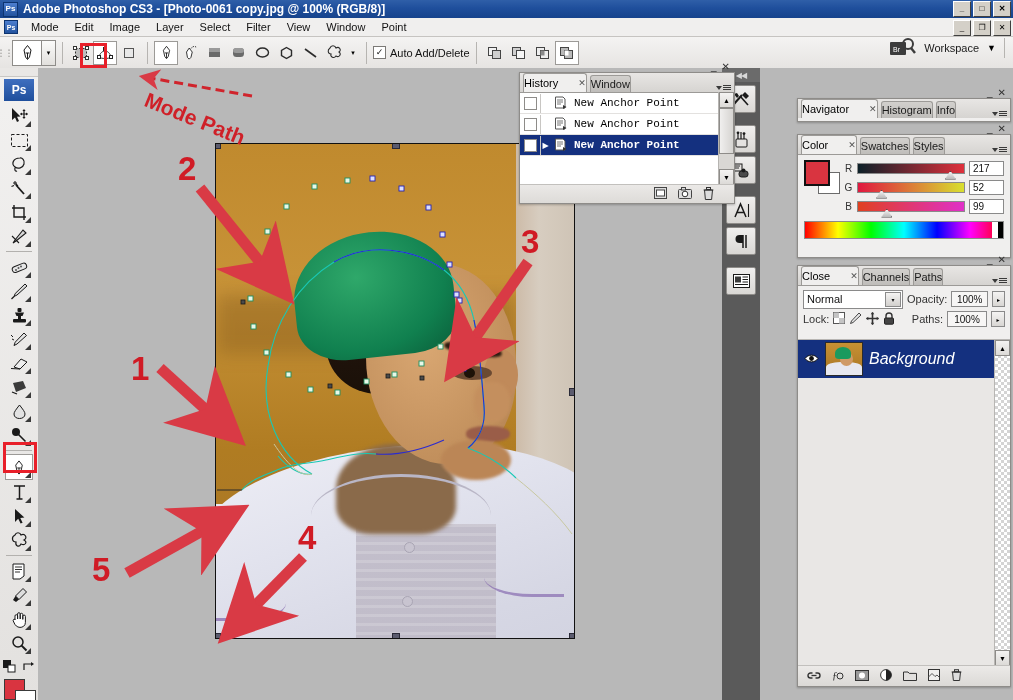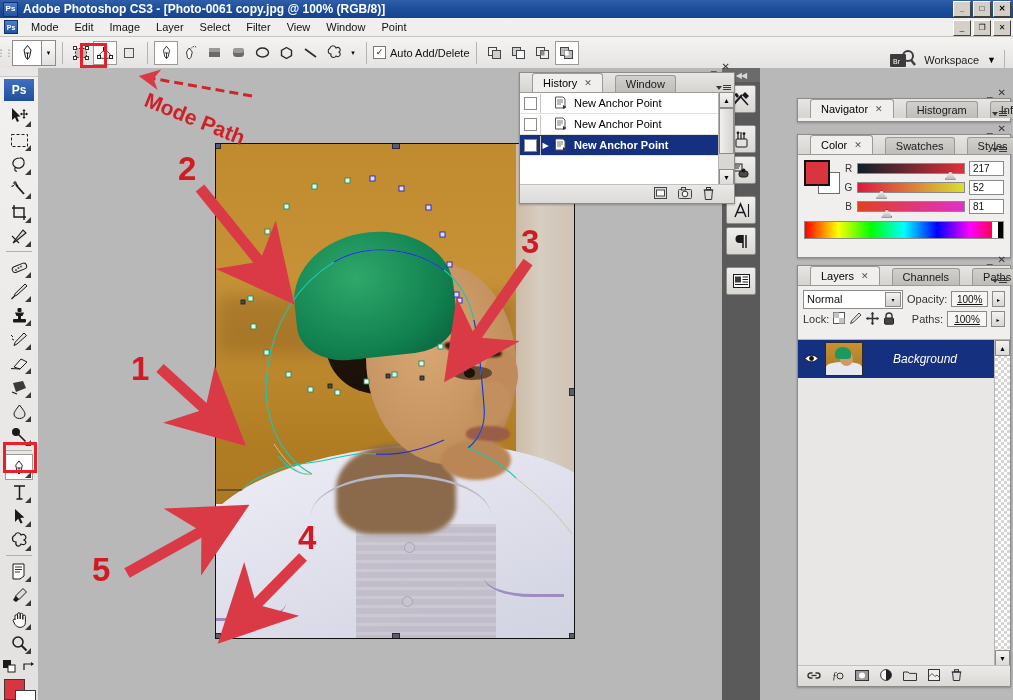--- a/index.html
+++ b/index.html
@@ -65,21 +65,21 @@
   .sep{width:1px;height:22px;background:#b6b4b1;margin:0 6px;}
   .obtn{
     width:22px;height:22px;display:flex;align-items:center;justify-content:center;
     background:transparent;border:1px solid transparent;
   }
   .obtn.framed{background:#fff;border:1px solid #9c9a97;}
   .obtn.on{background:#fff;border:1px solid #9c9a97;}
   .chk{display:flex;align-items:center;gap:4px;font-size:11px;color:#111;}
   .chkbox{width:11px;height:11px;border:1px solid #7b7976;background:#fff;
     display:flex;align-items:center;justify-content:center;font-size:9px;line-height:1;color:#111;}
-  .ws{position:absolute;right:8px;top:12px;display:flex;align-items:center;gap:8px;}
+  .ws{position:absolute;right:8px;top:0;display:flex;align-items:center;gap:8px;}
   .ws-label{font-size:11px;color:#1a1a1a;}
 
   
   .redbox{
     position:absolute;border:3px solid #e8202a;box-sizing:border-box;pointer-events:none;
   }
 
   
   .workarea{
     position:absolute;left:0;top:68px;width:1013px;height:632px;background:#b8b8b8;
@@ -201,42 +201,42 @@
   .dock-gap{height:9px;}
 
   
   .panel{
     position:absolute;background:#f0efee;border:1px solid #8e8c89;
     box-shadow:0 1px 2px rgba(0,0,0,.25);
   }
   .panel-tabs{height:19px;background:linear-gradient(180deg,#e8e6e4,#d6d4d1);
     display:flex;align-items:flex-end;position:relative;border-bottom:1px solid #9c9a97;}
   .ptab{
-    height:16px;padding:0 10px;margin-left:12px;
+    height:16px;padding:0 0;margin-left:3px;
     background:linear-gradient(180deg,#d2d0cd,#bfbdba);
     border:1px solid #9c9a97;border-bottom:none;border-radius:3px 3px 0 0;
-    display:flex;align-items:center;font-size:11px;color:#1a1a1a;gap:7px;
+    display:flex;align-items:center;font-size:11px;color:#1a1a1a;gap:20px;
   }
   .ptab.active{background:#f0efee;height:18px;color:#000;}
   .ptab .x{font-size:9px;color:#555;}
   .panel-menu{position:absolute;right:3px;bottom:2px;display:flex;align-items:center;gap:1px;}
   .pm-tri{width:0;height:0;border-left:3px solid transparent;border-right:3px solid transparent;border-top:4px solid #3a3a3a;}
   .pm-lines{display:flex;flex-direction:column;gap:1px;}
   .pm-lines i{display:block;width:8px;height:1px;background:#3a3a3a;}
   .pmini{position:absolute;right:4px;top:-12px;display:flex;gap:5px;font-size:10px;color:#333;}
 
   
   #history-panel{left:519px;top:72px;width:214px;height:130px;}
   .hist-row{height:20px;display:flex;align-items:center;border-bottom:1px solid #e3e1df;}
   .hist-row.sel{background:#14307f;color:#fff;}
   .hist-chk{width:20px;height:19px;border-right:1px solid #c8c6c3;display:flex;align-items:center;justify-content:center;}
   .hist-chk i{width:11px;height:11px;border:1px solid #8e8c89;background:#fff;display:block;}
   .hist-arrow{width:9px;text-align:center;font-size:8px;}
   .hist-ico{width:22px;display:flex;align-items:center;justify-content:center;}
-  .hist-label{font-size:11px;padding-left:2px;}
+  .hist-label{font-size:11px;padding-left:2px;font-family:Liberation Mono, monospace;}
   .hist-label.dim{color:#9a9a9a;font-style:italic;}
   .hist-label.b{font-weight:bold;}
   .hist-scroll{position:absolute;right:0;top:19px;width:15px;bottom:18px;background:#d9d7d4;border-left:1px solid #b6b4b1;}
   .hs-btn{height:14px;background:linear-gradient(180deg,#f4f3f2,#dcdad7);border:1px solid #8e8c89;display:flex;align-items:center;justify-content:center;font-size:7px;}
   .hist-foot{position:absolute;left:0;right:0;bottom:0;height:18px;background:linear-gradient(180deg,#ebe9e7,#dddbd8);
     border-top:1px solid #c2c0bd;display:flex;align-items:center;justify-content:flex-end;gap:11px;padding-right:20px;}
 
   
   #nav-panel{left:797px;top:98px;width:212px;height:22px;}
   
@@ -263,30 +263,30 @@
   
   #layers-panel{left:797px;top:265px;width:212px;height:420px;}
   .lp-row{display:flex;align-items:center;height:20px;padding:0 5px;gap:4px;}
   .lp-sel{height:17px;border:1px solid #8a8a8a;background:#fff;font-size:11px;
     display:flex;align-items:center;padding-left:3px;position:relative;color:#111;}
   .lp-sel .arr{position:absolute;right:1px;top:1px;width:14px;height:13px;
     background:linear-gradient(180deg,#f4f3f2,#d2d0cd);border:1px solid #8a8a8a;
     display:flex;align-items:center;justify-content:center;font-size:6px;}
   .lp-lbl{font-size:11px;color:#333;}
   .lp-num{width:38px;height:14px;border:1px solid #8a8a8a;background:#f7f6f5;font-size:10px;
-    display:flex;align-items:center;justify-content:center;color:#111;text-decoration:underline;}
+    display:flex;align-items:center;justify-content:center;color:#111;}
   .lp-stepper{width:12px;height:14px;border:1px solid #8a8a8a;background:linear-gradient(180deg,#f4f3f2,#d8d6d3);
     display:flex;align-items:center;justify-content:center;font-size:6px;}
   .layer-item{height:38px;background:#14307f;color:#fff;display:flex;align-items:center;gap:6px;padding:0 6px;}
   .layer-thumb{width:36px;height:32px;border:1px solid #2b2b2b;overflow:hidden;position:relative;background:#c08a2e;}
   .lt-wall{position:absolute;inset:0;background:linear-gradient(180deg,#c79133,#a87526);}
   .lt-cap{position:absolute;left:9px;top:4px;width:16px;height:12px;background:#1a9a5e;border-radius:50% 50% 25% 25%;}
   .lt-face{position:absolute;left:14px;top:9px;width:13px;height:14px;background:#cf9a68;border-radius:50%;}
   .lt-shirt{position:absolute;left:0;bottom:0;width:36px;height:13px;background:#e7e8f0;border-radius:40% 40% 0 0;}
-  .layer-name{font-style:italic;font-size:12px;margin-left:24px;}
+  .layer-name{font-style:italic;font-size:16px;}
   .lp-foot{position:absolute;left:0;right:0;bottom:0;height:20px;
     background:linear-gradient(180deg,#eceae8,#dbd9d6);border-top:1px solid #c2c0bd;
     display:flex;align-items:center;gap:11px;padding-left:9px;}
 
   
   .anno-num{
     position:absolute;color:#d01b25;font-weight:bold;font-size:33px;
     font-family:"Liberation Sans",sans-serif;line-height:1;
   }
   .anno-svg{position:absolute;left:0;top:0;width:1013px;height:700px;pointer-events:none;}
@@ -967,35 +967,35 @@
           <span class="strack" style="background:linear-gradient(90deg,#e01840,#d8e030)">
             <i class="sthumb" style="left:17%"></i>
           </span>
           <span class="sval">52</span>
         </div>
         <div class="srow">
           <span class="slabel">B</span>
           <span class="strack" style="background:linear-gradient(90deg,#e04020,#e030c8)">
             <i class="sthumb" style="left:22%"></i>
           </span>
-          <span class="sval">81</span>
+          <span class="sval">99</span>
         </div>
       </div>
     </div>
     <div class="spectrum"></div>
   </div>
 
   <div class="panel" id="layers-panel">
     <div class="pmini">
       <span>_</span>
       <span>✕</span>
     </div>
     <div class="panel-tabs">
       <div class="ptab active">
-        <span>Layers</span>
+        <span>Close</span>
         <span class="x">✕</span>
       </div>
       <div class="ptab">
         <span>Channels</span>
       </div>
       <div class="ptab">
         <span>Paths</span>
       </div>
       <div class="panel-menu">
         <span class="pm-tri"></span>

